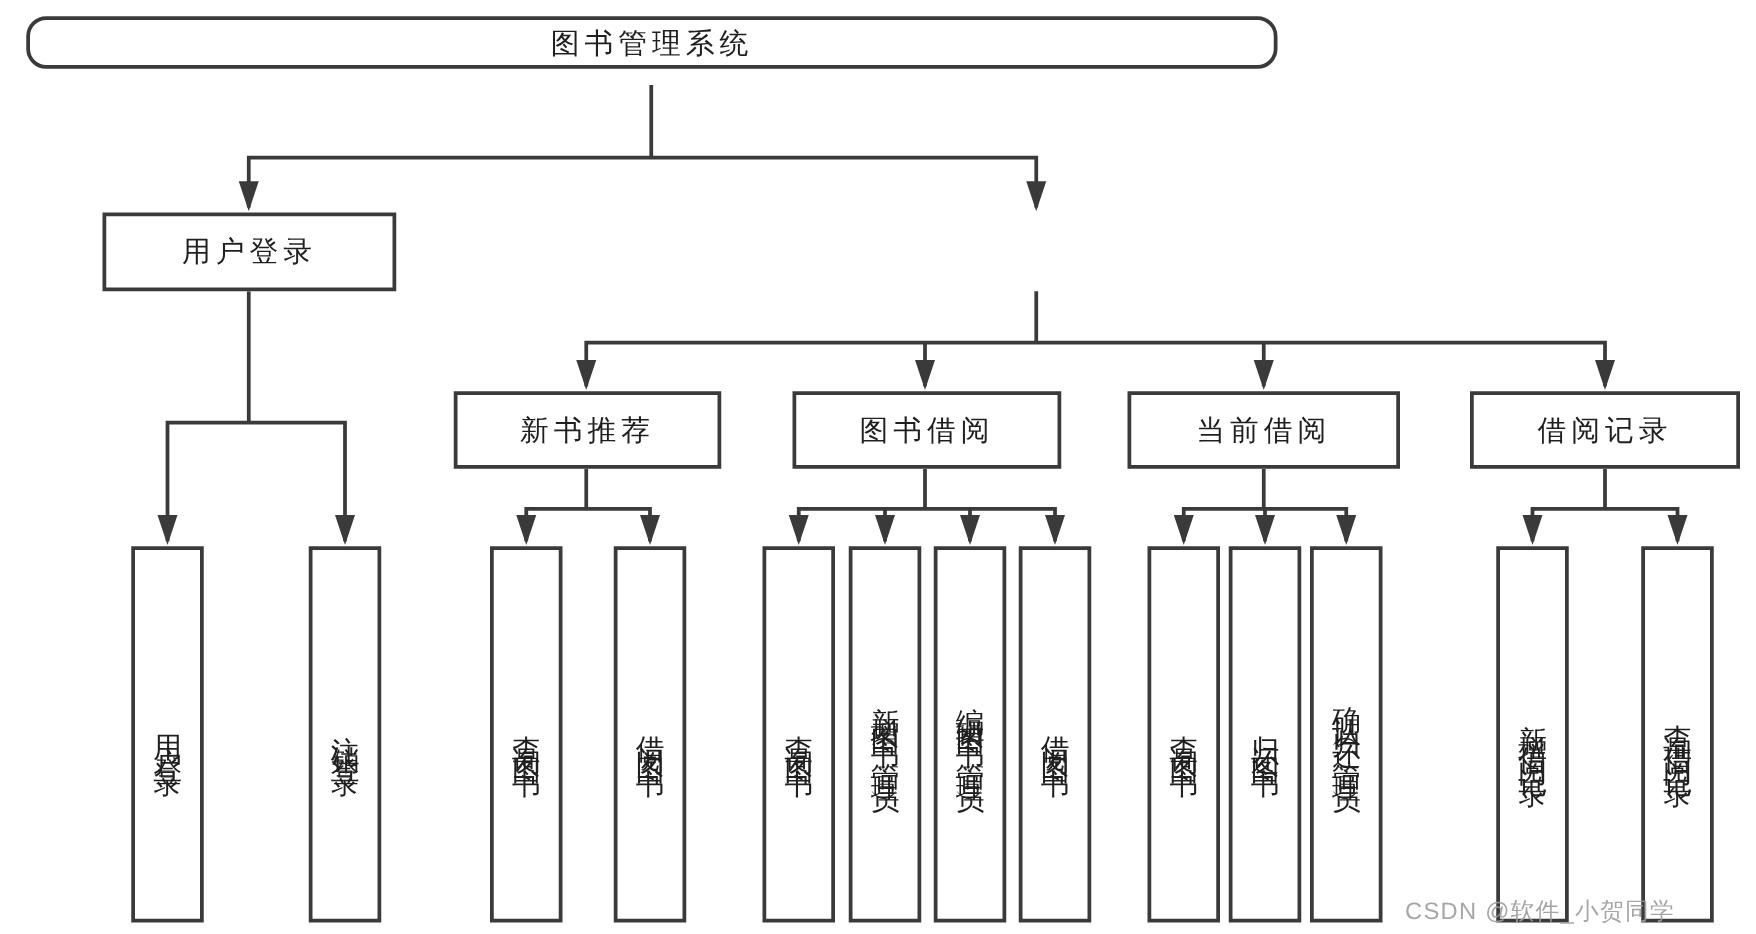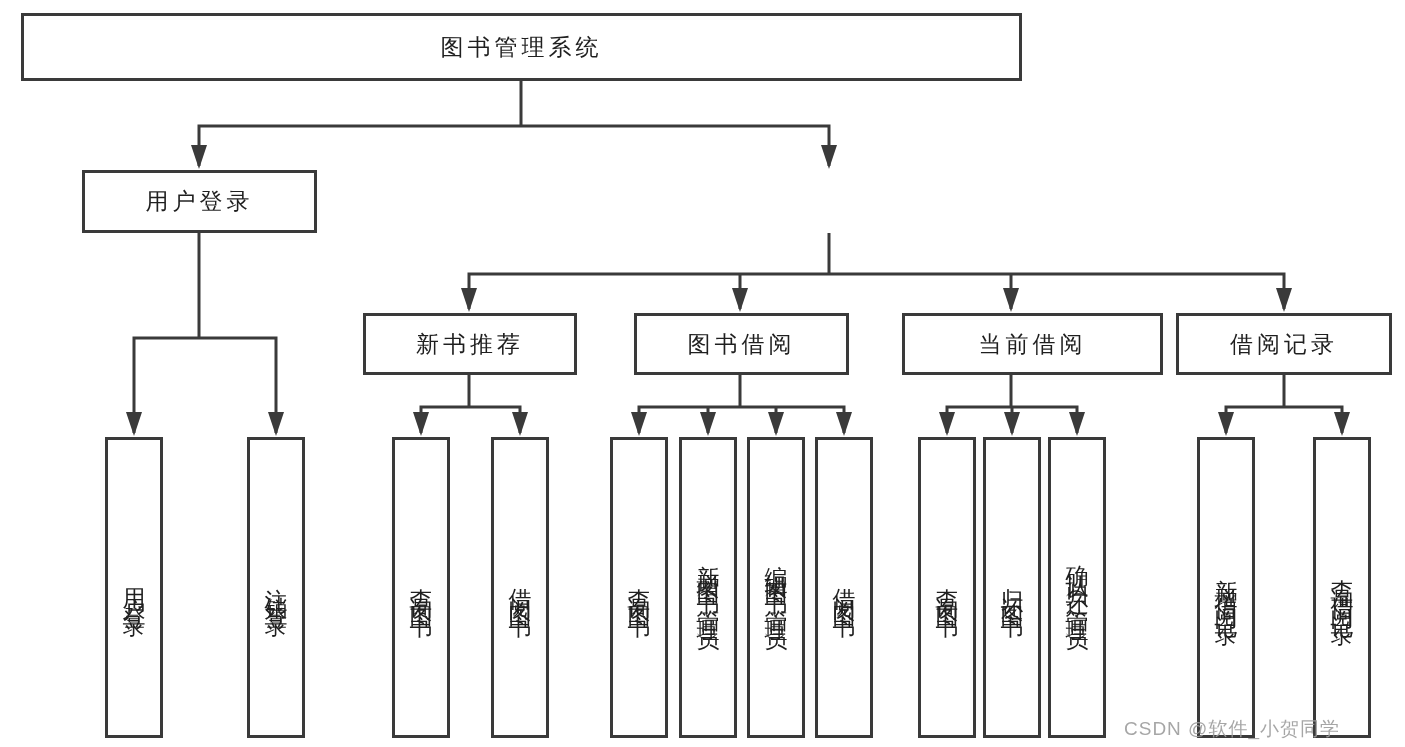--- a/index.html
+++ b/index.html
@@ -95,27 +95,27 @@
       <polygon points="776,436 768,412 784,412"></polygon>
       <polygon points="844,436 836,412 852,412"></polygon>
       <polygon points="947,436 939,412 955,412"></polygon>
       <polygon points="1012,436 1004,412 1020,412"></polygon>
       <polygon points="1077,436 1069,412 1085,412"></polygon>
       <polygon points="1226,436 1218,412 1234,412"></polygon>
       <polygon points="1342,436 1334,412 1350,412"></polygon>
     </g>
   </svg>
 
-  <div class="node" style="left:21px; top:13px; width:1001px; height:68px;">图书管理系统</div>
+  <div class="node" style="left:21px; top:13px; width:1001px; height:42px;border-radius:16px;">图书管理系统</div>
 
   <div class="node" style="left:82px; top:170px; width:235px; height:63px;">用户登录</div>
 
   <div class="node" style="left:363px; top:313px; width:214px; height:62px;">新书推荐</div>
   <div class="node" style="left:634px; top:313px; width:215px; height:62px;">图书借阅</div>
-  <div class="node" style="left:902px; top:313px; width:261px; height:62px;">当前借阅</div>
+  <div class="node" style="left:902px; top:313px; width:218px; height:62px;">当前借阅</div>
   <div class="node" style="left:1176px; top:313px; width:216px; height:62px;">借阅记录</div>
 
   <div class="node v" style="left:105px; top:437px; width:58px; height:301px;">用户登录</div>
   <div class="node v" style="left:247px; top:437px; width:58px; height:301px;">注销登录</div>
 
   <div class="node v" style="left:392px; top:437px; width:58px; height:301px;">查询图书</div>
   <div class="node v" style="left:491px; top:437px; width:58px; height:301px;">借阅图书</div>
 
   <div class="node v" style="left:610px; top:437px; width:58px; height:301px;">查询图书</div>
   <div class="node v" style="left:679px; top:437px; width:58px; height:301px;">新增图书（管理员）</div>

